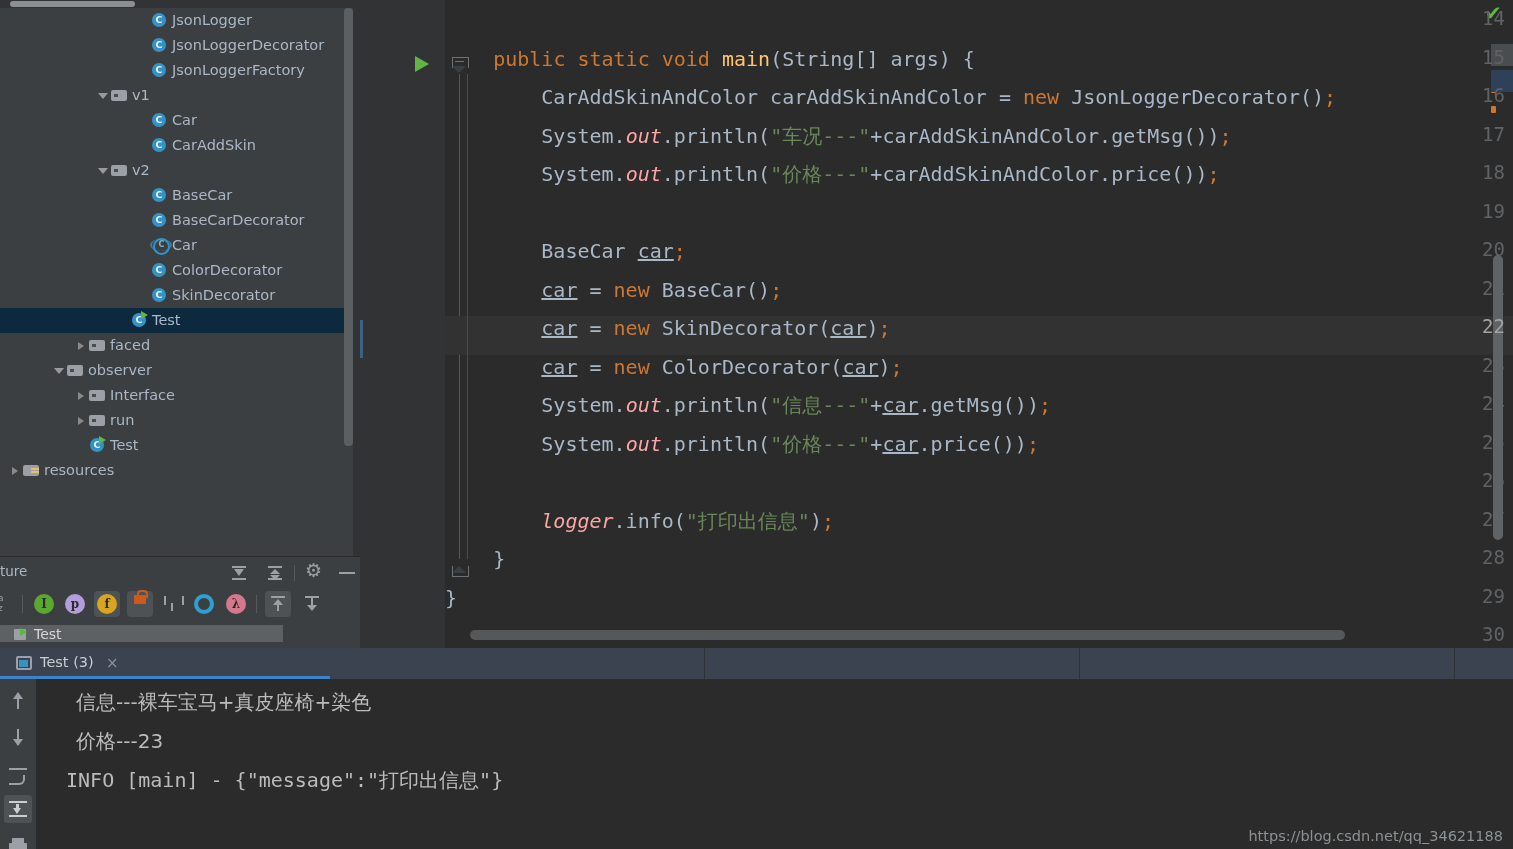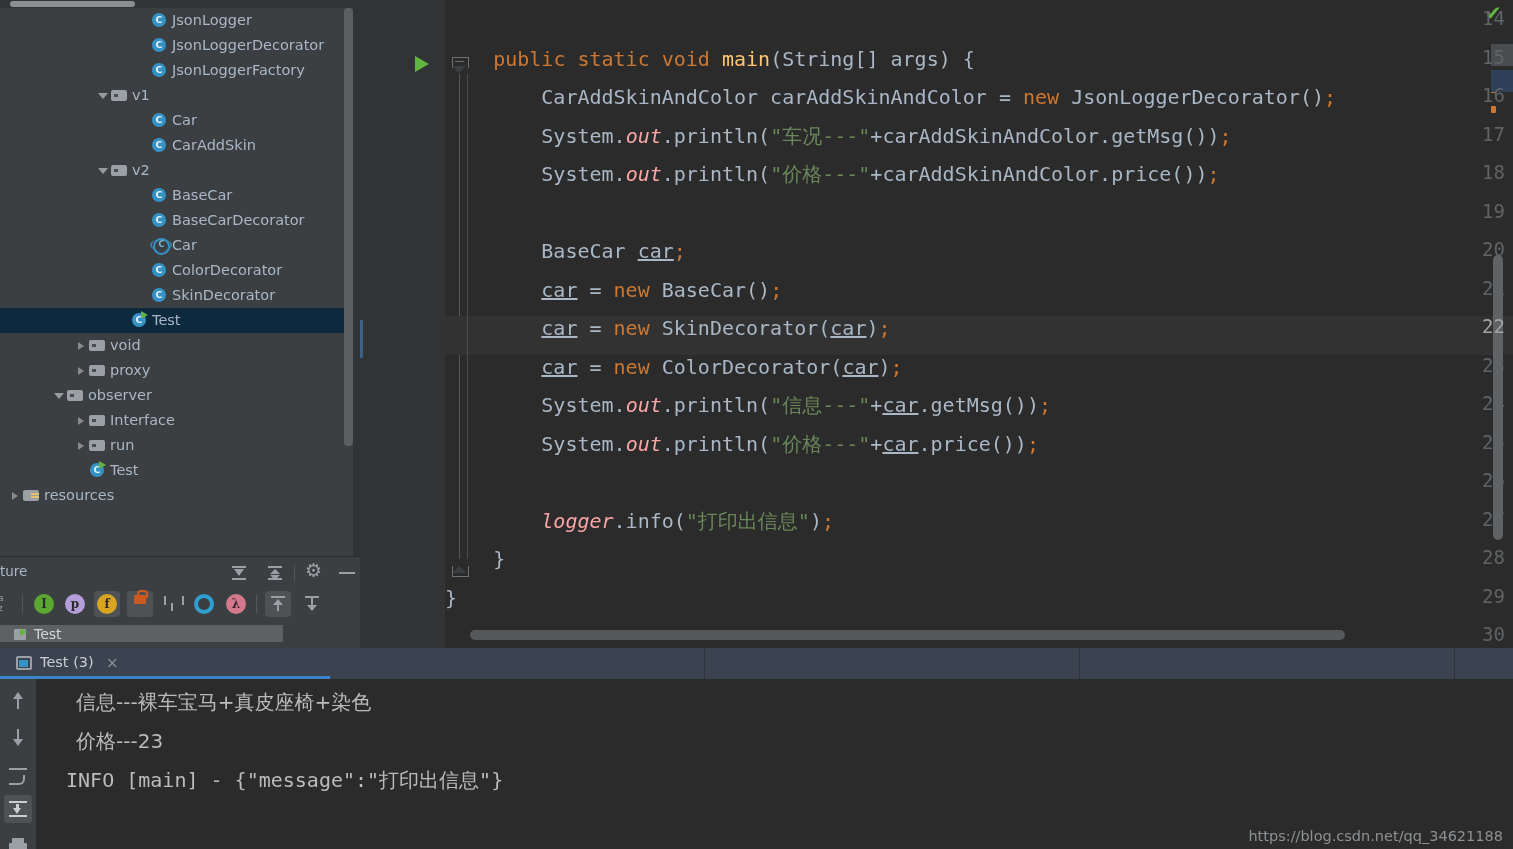--- a/index.html
+++ b/index.html
@@ -462,22 +462,21 @@
         <div class="trow"><span style="display: inline-block; width: 97px; height: 25px;"></span><span class="arrow down"></span><span class="ico folder"></span><span class="tlabel">v1</span></div>
         <div class="trow"><span style="display: inline-block; width: 137px; height: 25px;"></span><span class="arrow "></span><span class="ico cls"></span><span class="tlabel">Car</span></div>
         <div class="trow"><span style="display: inline-block; width: 137px; height: 25px;"></span><span class="arrow "></span><span class="ico cls"></span><span class="tlabel">CarAddSkin</span></div>
         <div class="trow"><span style="display: inline-block; width: 97px; height: 25px;"></span><span class="arrow down"></span><span class="ico folder"></span><span class="tlabel">v2</span></div>
         <div class="trow"><span style="display: inline-block; width: 137px; height: 25px;"></span><span class="arrow "></span><span class="ico cls"></span><span class="tlabel">BaseCar</span></div>
         <div class="trow"><span style="display: inline-block; width: 137px; height: 25px;"></span><span class="arrow "></span><span class="ico cls"></span><span class="tlabel">BaseCarDecorator</span></div>
         <div class="trow"><span style="display: inline-block; width: 137px; height: 25px;"></span><span class="arrow "></span><span class="ico iface"></span><span class="tlabel">Car</span></div>
         <div class="trow"><span style="display: inline-block; width: 137px; height: 25px;"></span><span class="arrow "></span><span class="ico cls"></span><span class="tlabel">ColorDecorator</span></div>
         <div class="trow"><span style="display: inline-block; width: 137px; height: 25px;"></span><span class="arrow "></span><span class="ico cls"></span><span class="tlabel">SkinDecorator</span></div>
         <div class="trow selected"><span style="display: inline-block; width: 117px; height: 25px;"></span><span class="arrow "></span><span class="ico run"></span><span class="tlabel">Test</span></div>
-        <div class="trow"><span style="display: inline-block; width: 75px; height: 25px;"></span><span class="arrow right"></span><span class="ico folder"></span><span class="tlabel">void</span></div>
-        <div class="trow"><span style="display: inline-block; width: 75px; height: 25px;"></span><span class="arrow right"></span><span class="ico folder"></span><span class="tlabel">proxy</span></div>
+        <div class="trow"><span style="display: inline-block; width: 75px; height: 25px;"></span><span class="arrow right"></span><span class="ico folder"></span><span class="tlabel">faced</span></div>
         <div class="trow"><span style="display: inline-block; width: 53px; height: 25px;"></span><span class="arrow down"></span><span class="ico folder"></span><span class="tlabel">observer</span></div>
         <div class="trow"><span style="display: inline-block; width: 75px; height: 25px;"></span><span class="arrow right"></span><span class="ico folder"></span><span class="tlabel">Interface</span></div>
         <div class="trow"><span style="display: inline-block; width: 75px; height: 25px;"></span><span class="arrow right"></span><span class="ico folder"></span><span class="tlabel">run</span></div>
         <div class="trow"><span style="display: inline-block; width: 75px; height: 25px;"></span><span class="arrow "></span><span class="ico run"></span><span class="tlabel">Test</span></div>
         <div class="trow"><span style="display: inline-block; width: 9px; height: 25px;"></span><span class="arrow right"></span><span class="ico resfolder"></span><span class="tlabel">resources</span></div>
       </div>
     <div id="tree-vscroll">
       <div class="thumb"></div>
     </div>
     <div id="tree-right-edge"></div>

